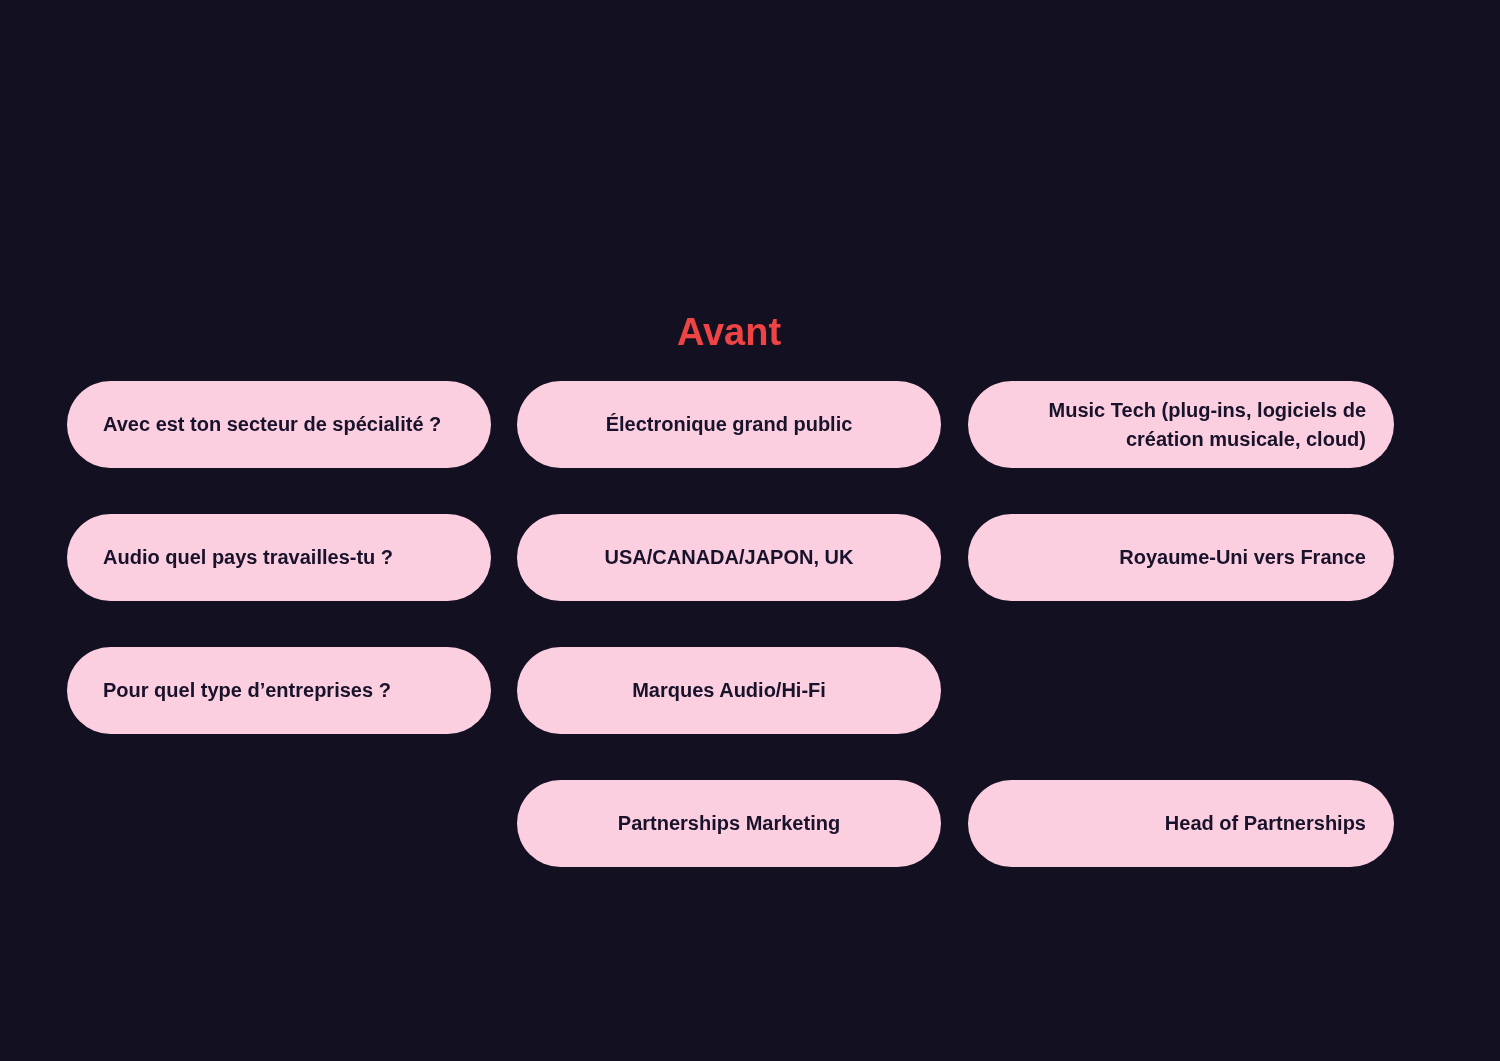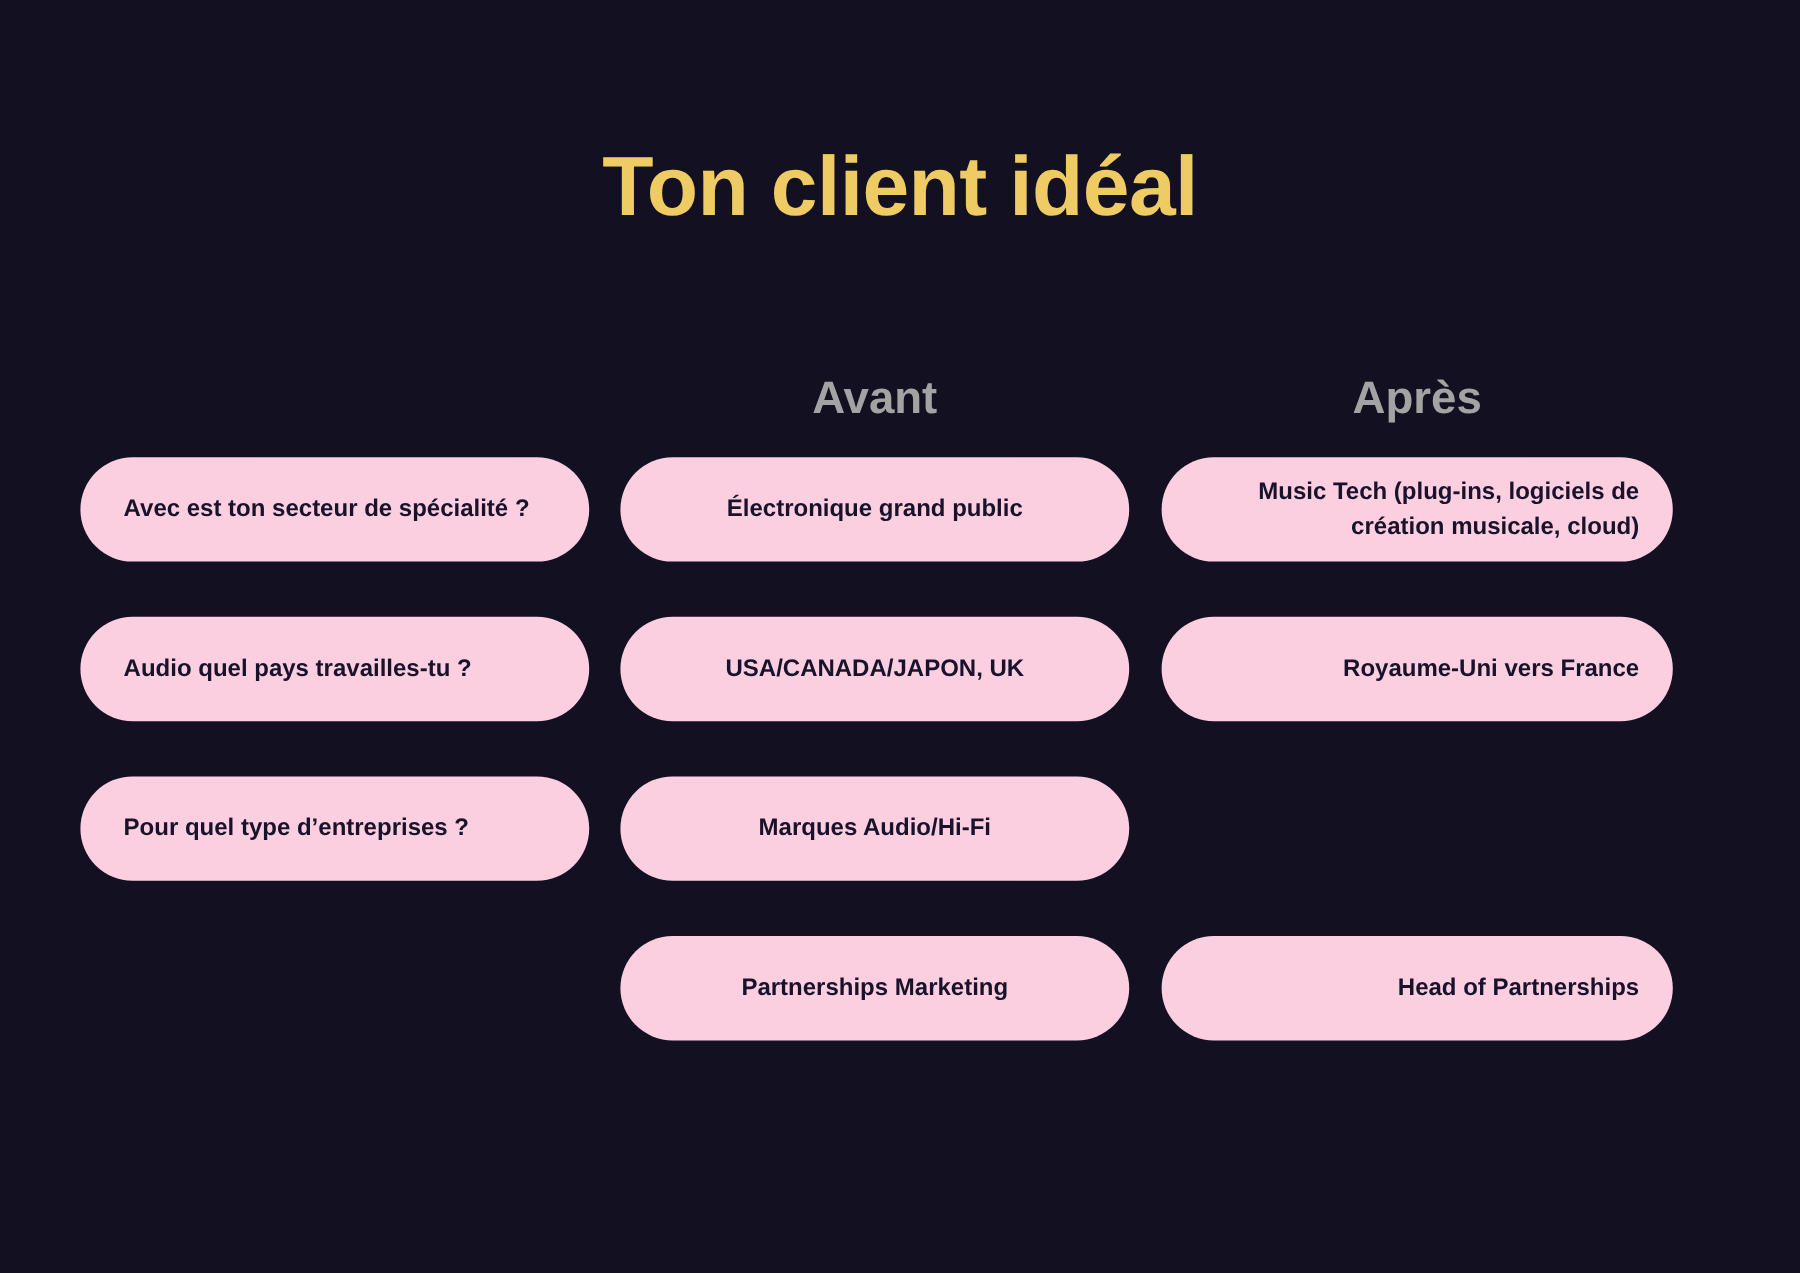--- a/index.html
+++ b/index.html
@@ -34,21 +34,21 @@
   .col-headers {
     position: absolute;
     top: 305px;
     left: 0;
     width: 1500px;
     height: 54px;
   }
   .col-header {
     position: absolute;
     top: 0;
-    color: #a3a3a3;
+    color: #ef4444;
     font-size: 38px;
     font-weight: 700;
     text-align: center;
     line-height: 54px;
   }
   .col-header.h-avant {
     left: 517px;
     width: 424px;
   }
   .col-header.h-apres {
@@ -104,25 +104,23 @@
   .pill span {
     display: block;
     width: 100%;
   }
 </style>
 </head>
 <body>
 
 <div class="slide">
 
-  <div class="title">Ton client idéal</div>
 
   <div class="col-headers">
     <div class="col-header h-avant">Avant</div>
-    <div class="col-header h-apres">Après</div>
   </div>
 
   <div class="grid">
 
     <div class="row">
       <div class="pill c1">
           <span>Avec est ton secteur de spécialité ?</span>
         </div>
       <div class="pill c2">
           <span>Électronique grand public</span>

